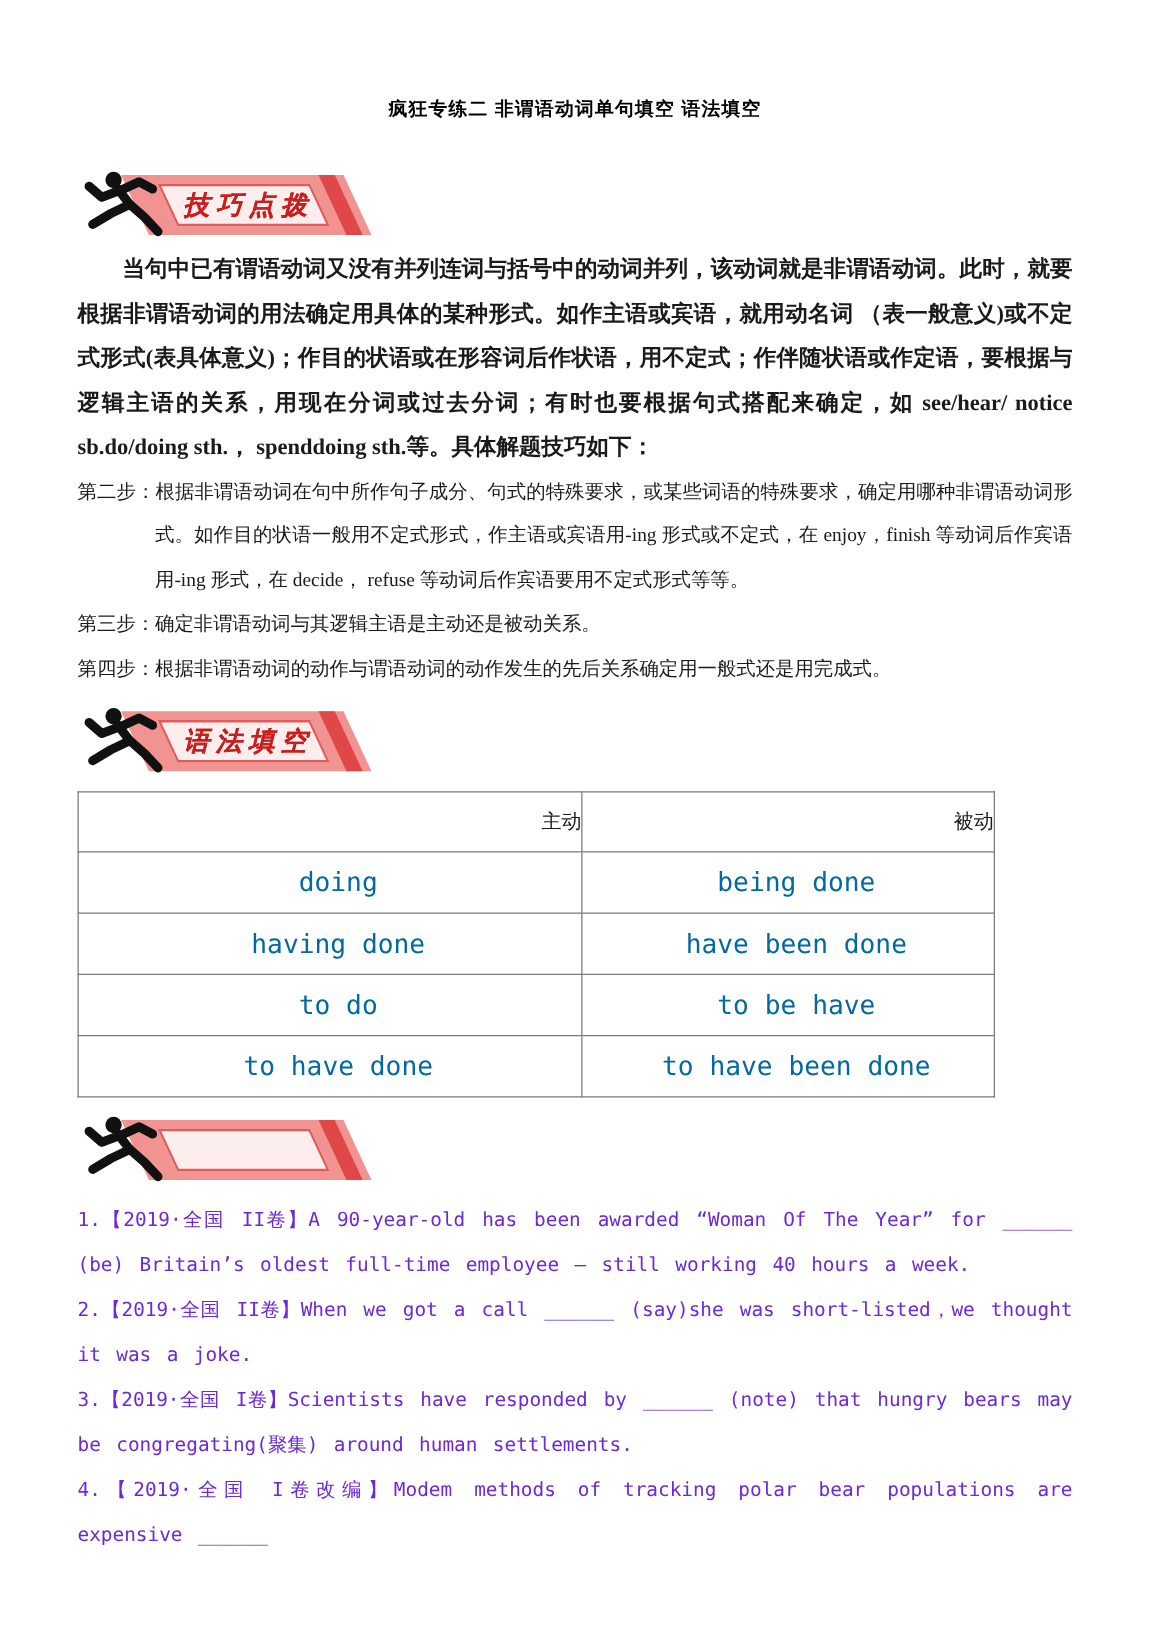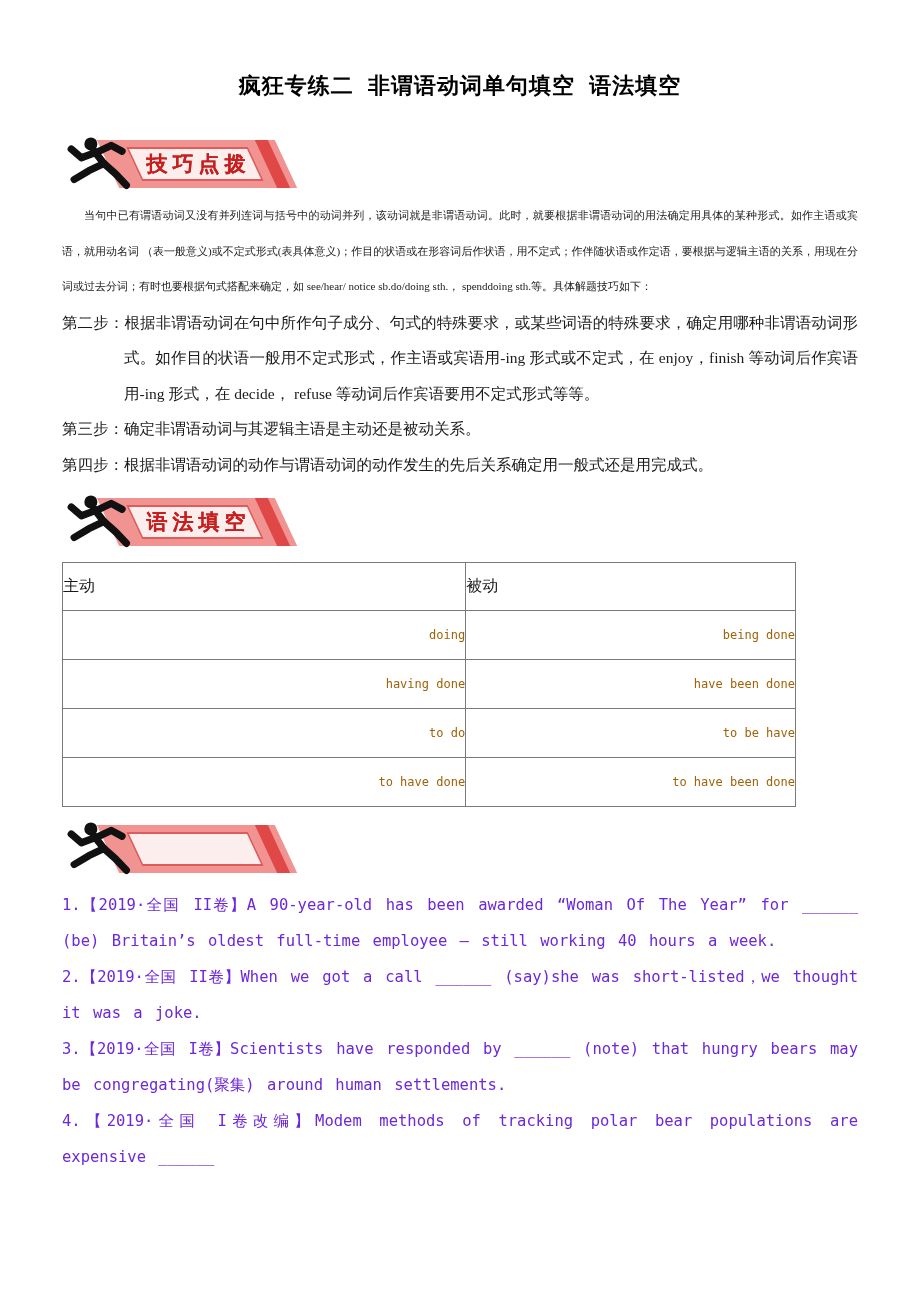--- a/index.html
+++ b/index.html
@@ -8,23 +8,23 @@
     width:920px; min-height:1302px; margin:0 auto;
     font-family:"Liberation Serif","DejaVu Serif",serif;
     color:#1a1a1a;
   }
   .page { padding:0 62px; }
 
   
   .doc-title {
     margin-top:74px;
     text-align:center;
-    font-size:22px; line-height:28px;
+    font-size:15px; line-height:28px;
     font-weight:bold; color:#000;
-    font-family:Liberation Mono, monospace;
+    font-family:Liberation Sans, sans-serif;
     letter-spacing:1px;
   }
 
   
   .banner { position:relative; height:58px; width:320px; margin-top:34px; }
   .banner .band {
     position:absolute; left:46px; top:4px; width:178px; height:48px;
     background:#f19390; transform:skewX(25deg);
   }
   .banner .band-inner {
@@ -35,51 +35,52 @@
     position:absolute; left:204px; top:4px; width:13px; height:48px;
     background:#e04848; transform:skewX(25deg);
   }
   .banner .band-label {
     position:absolute; left:70px; top:0; width:128px; height:56px;
     display:flex; align-items:center; justify-content:center;
     color:#c81e1e; font-weight:bold; font-size:21px; letter-spacing:5px;
     padding-left:5px; z-index:4;
     font-family:"Liberation Sans","DejaVu Sans",sans-serif;
     text-shadow:0 0 0.5px #c81e1e;
+    font-style:italic;
   }
   .banner .runner { position:absolute; left:0; top:0; z-index:5; }
 
   
   .tips-paragraph {
     margin-top:4px;
-    font-size:11px; line-height:35.5px;
-    text-align:justify; text-indent:2em;
+    font-size:18px; line-height:35.5px;
+    text-align:justify; text-indent:2em;font-weight:bold;
   }
   .steps { margin-top:0; }
   .step {
     font-size:15.5px; line-height:35.5px;
     text-align:justify;
     padding-left:4em; text-indent:-4em;
   }
   .step .step-label { }
 
   
   .grammar-table {
     width:734px; margin-top:10px;
     border-collapse:collapse;
     font-family:"DejaVu Sans Mono","Liberation Mono",monospace;
   }
   .grammar-table th, .grammar-table td { border:1.5px solid #7a7a7a; }
   .grammar-table th {
-    height:48px; font-weight:normal; font-size:16px; text-align:left;
+    height:48px; font-weight:normal; font-size:16px; text-align:right;
     font-family:"Liberation Serif","DejaVu Serif",serif;
   }
   .grammar-table td {
-    height:49px; font-size:12px; text-align:right;
-    padding-left:13px; vertical-align:middle; color:#a16207;
+    height:49px; font-size:21px; text-align:center;
+    padding-left:13px; vertical-align:middle; color:#0369a1;
   }
   .grammar-table col.c1 { width:55%; }
   .grammar-table col.c2 { width:45%; }
 
   
   .questions { margin-top:8px; }
   .question {
     font-size:15.5px; line-height:36px;
     text-align:justify; word-spacing:3px;
     font-family:"DejaVu Sans Mono","Liberation Mono",monospace;

